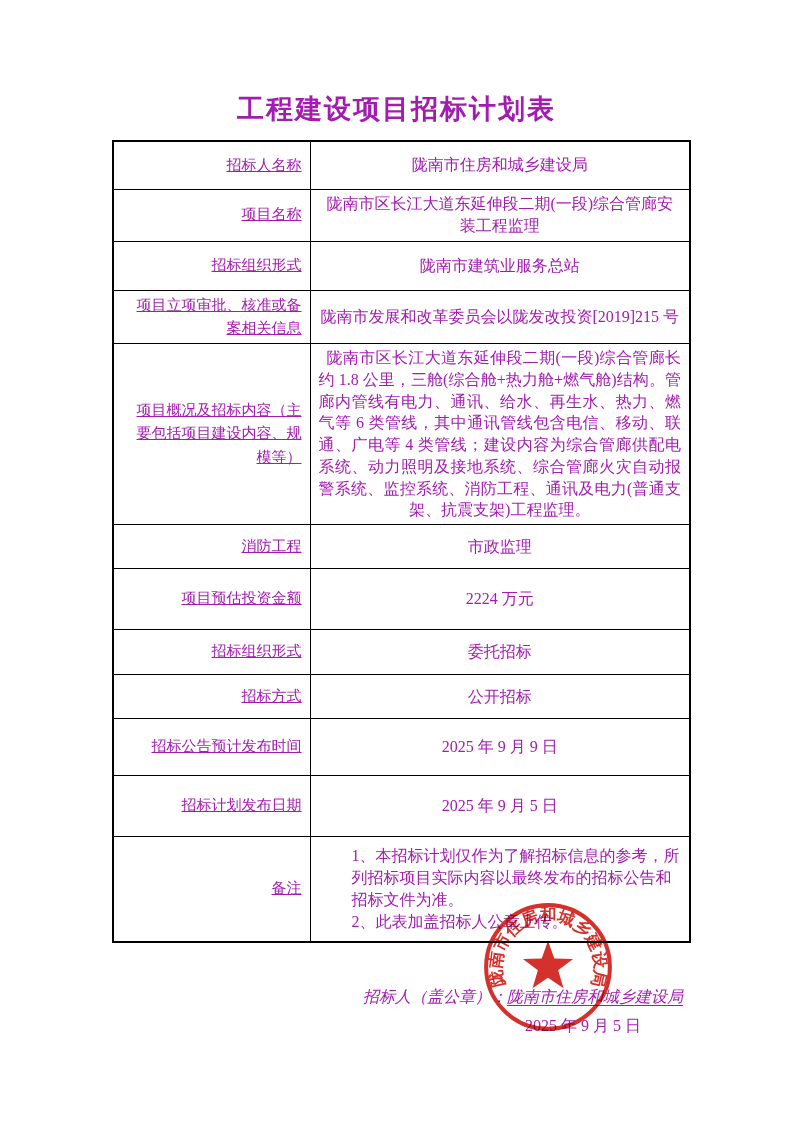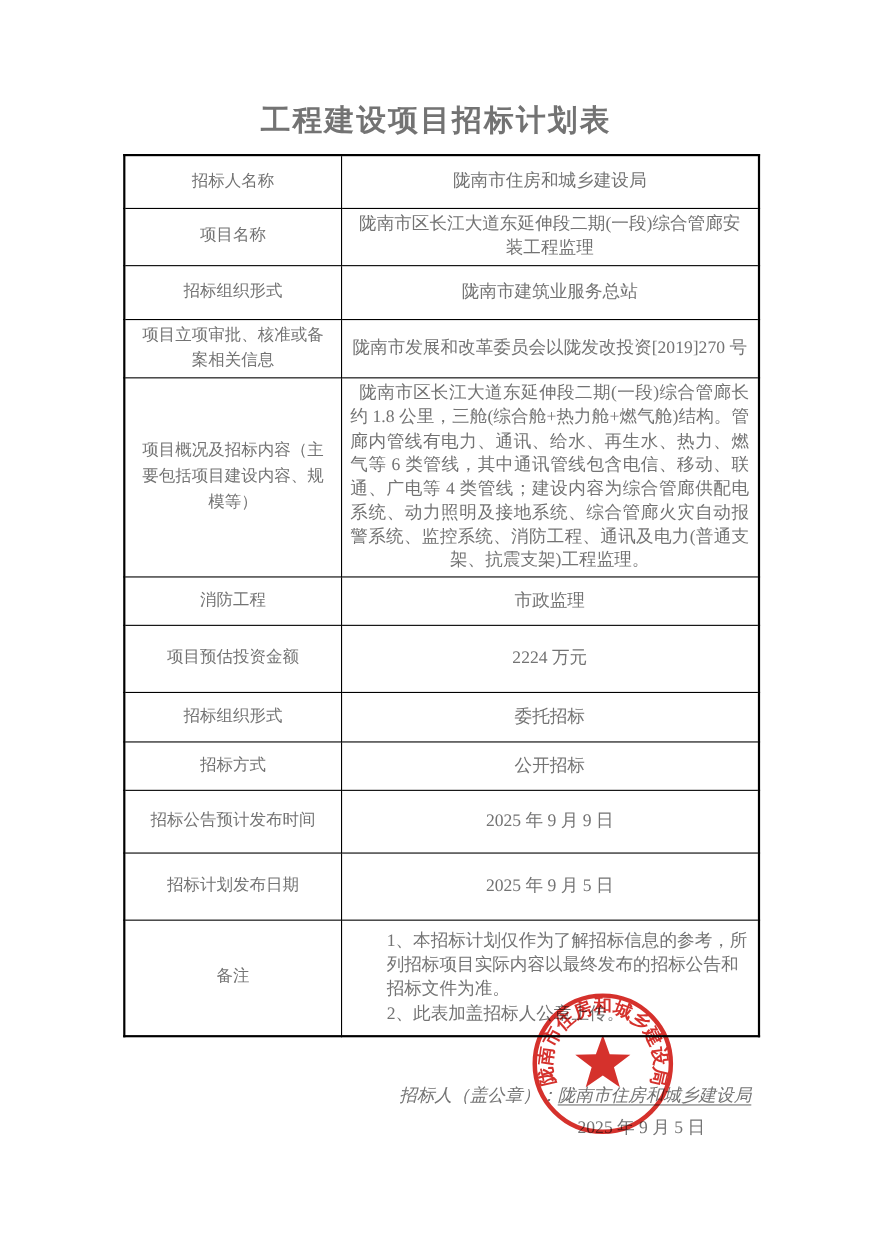--- a/index.html
+++ b/index.html
@@ -4,21 +4,21 @@
 <style>
   * { box-sizing: border-box; }
   html, body { margin: 0; padding: 0; background: #ffffff; }
   .page {
     position: relative;
     width: 793px;
     height: 1122px;
     background: #ffffff;
     overflow: hidden;
     font-family: "Liberation Serif", "DejaVu Serif", serif;
-    color: #737373;
+    color: #a21caf;
   }
   .title {
     margin: 0;
     padding-top: 90px;
     text-align: center;
     font-size: 27px;
     font-weight: bold;
     letter-spacing: 2px;
     line-height: 38px;
   }
@@ -30,23 +30,24 @@
     border: 2px solid #000000;
   }
   table.plan-table col.c-label { width: 197px; }
   table.plan-table col.c-value { width: 380px; }
   table.plan-table td {
     border: 1px solid #000000;
     vertical-align: middle;
     padding: 3px 8px;
   }
   td.label {
-    text-align: center;
+    text-align: right;
     font-size: 15px;
     line-height: 1.55;
+    text-decoration: underline;
   }
   td.value {
     text-align: center;
     font-size: 16px;
     line-height: 1.36;
   }
   td.value.justify {
     text-align: justify;
     text-align-last: center;
     text-indent: 0.5em;
@@ -115,21 +116,21 @@
       <tr style="height:52px">
         <td class="label">项目名称</td>
         <td class="value">陇南市区长江大道东延伸段二期(一段)综合管廊安装工程监理</td>
       </tr>
       <tr style="height:49px">
         <td class="label">招标组织形式</td>
         <td class="value">陇南市建筑业服务总站</td>
       </tr>
       <tr style="height:53px">
         <td class="label">项目立项审批、核准或备案相关信息</td>
-        <td class="value">陇南市发展和改革委员会以陇发改投资[2019]270 号</td>
+        <td class="value">陇南市发展和改革委员会以陇发改投资[2019]215 号</td>
       </tr>
       <tr style="height:174px">
         <td class="label">项目概况及招标内容（主要包括项目建设内容、规模等）</td>
         <td class="value justify">陇南市区长江大道东延伸段二期(一段)综合管廊长约 1.8 公里，三舱(综合舱+热力舱+燃气舱)结构。管廊内管线有电力、通讯、给水、再生水、热力、燃气等 6 类管线，其中通讯管线包含电信、移动、联通、广电等 4 类管线；建设内容为综合管廊供配电系统、动力照明及接地系统、综合管廊火灾自动报警系统、监控系统、消防工程、通讯及电力(普通支架、抗震支架)工程监理。</td>
       </tr>
       <tr style="height:44px">
         <td class="label">消防工程</td>
         <td class="value">市政监理</td>
       </tr>
       <tr style="height:61px">

